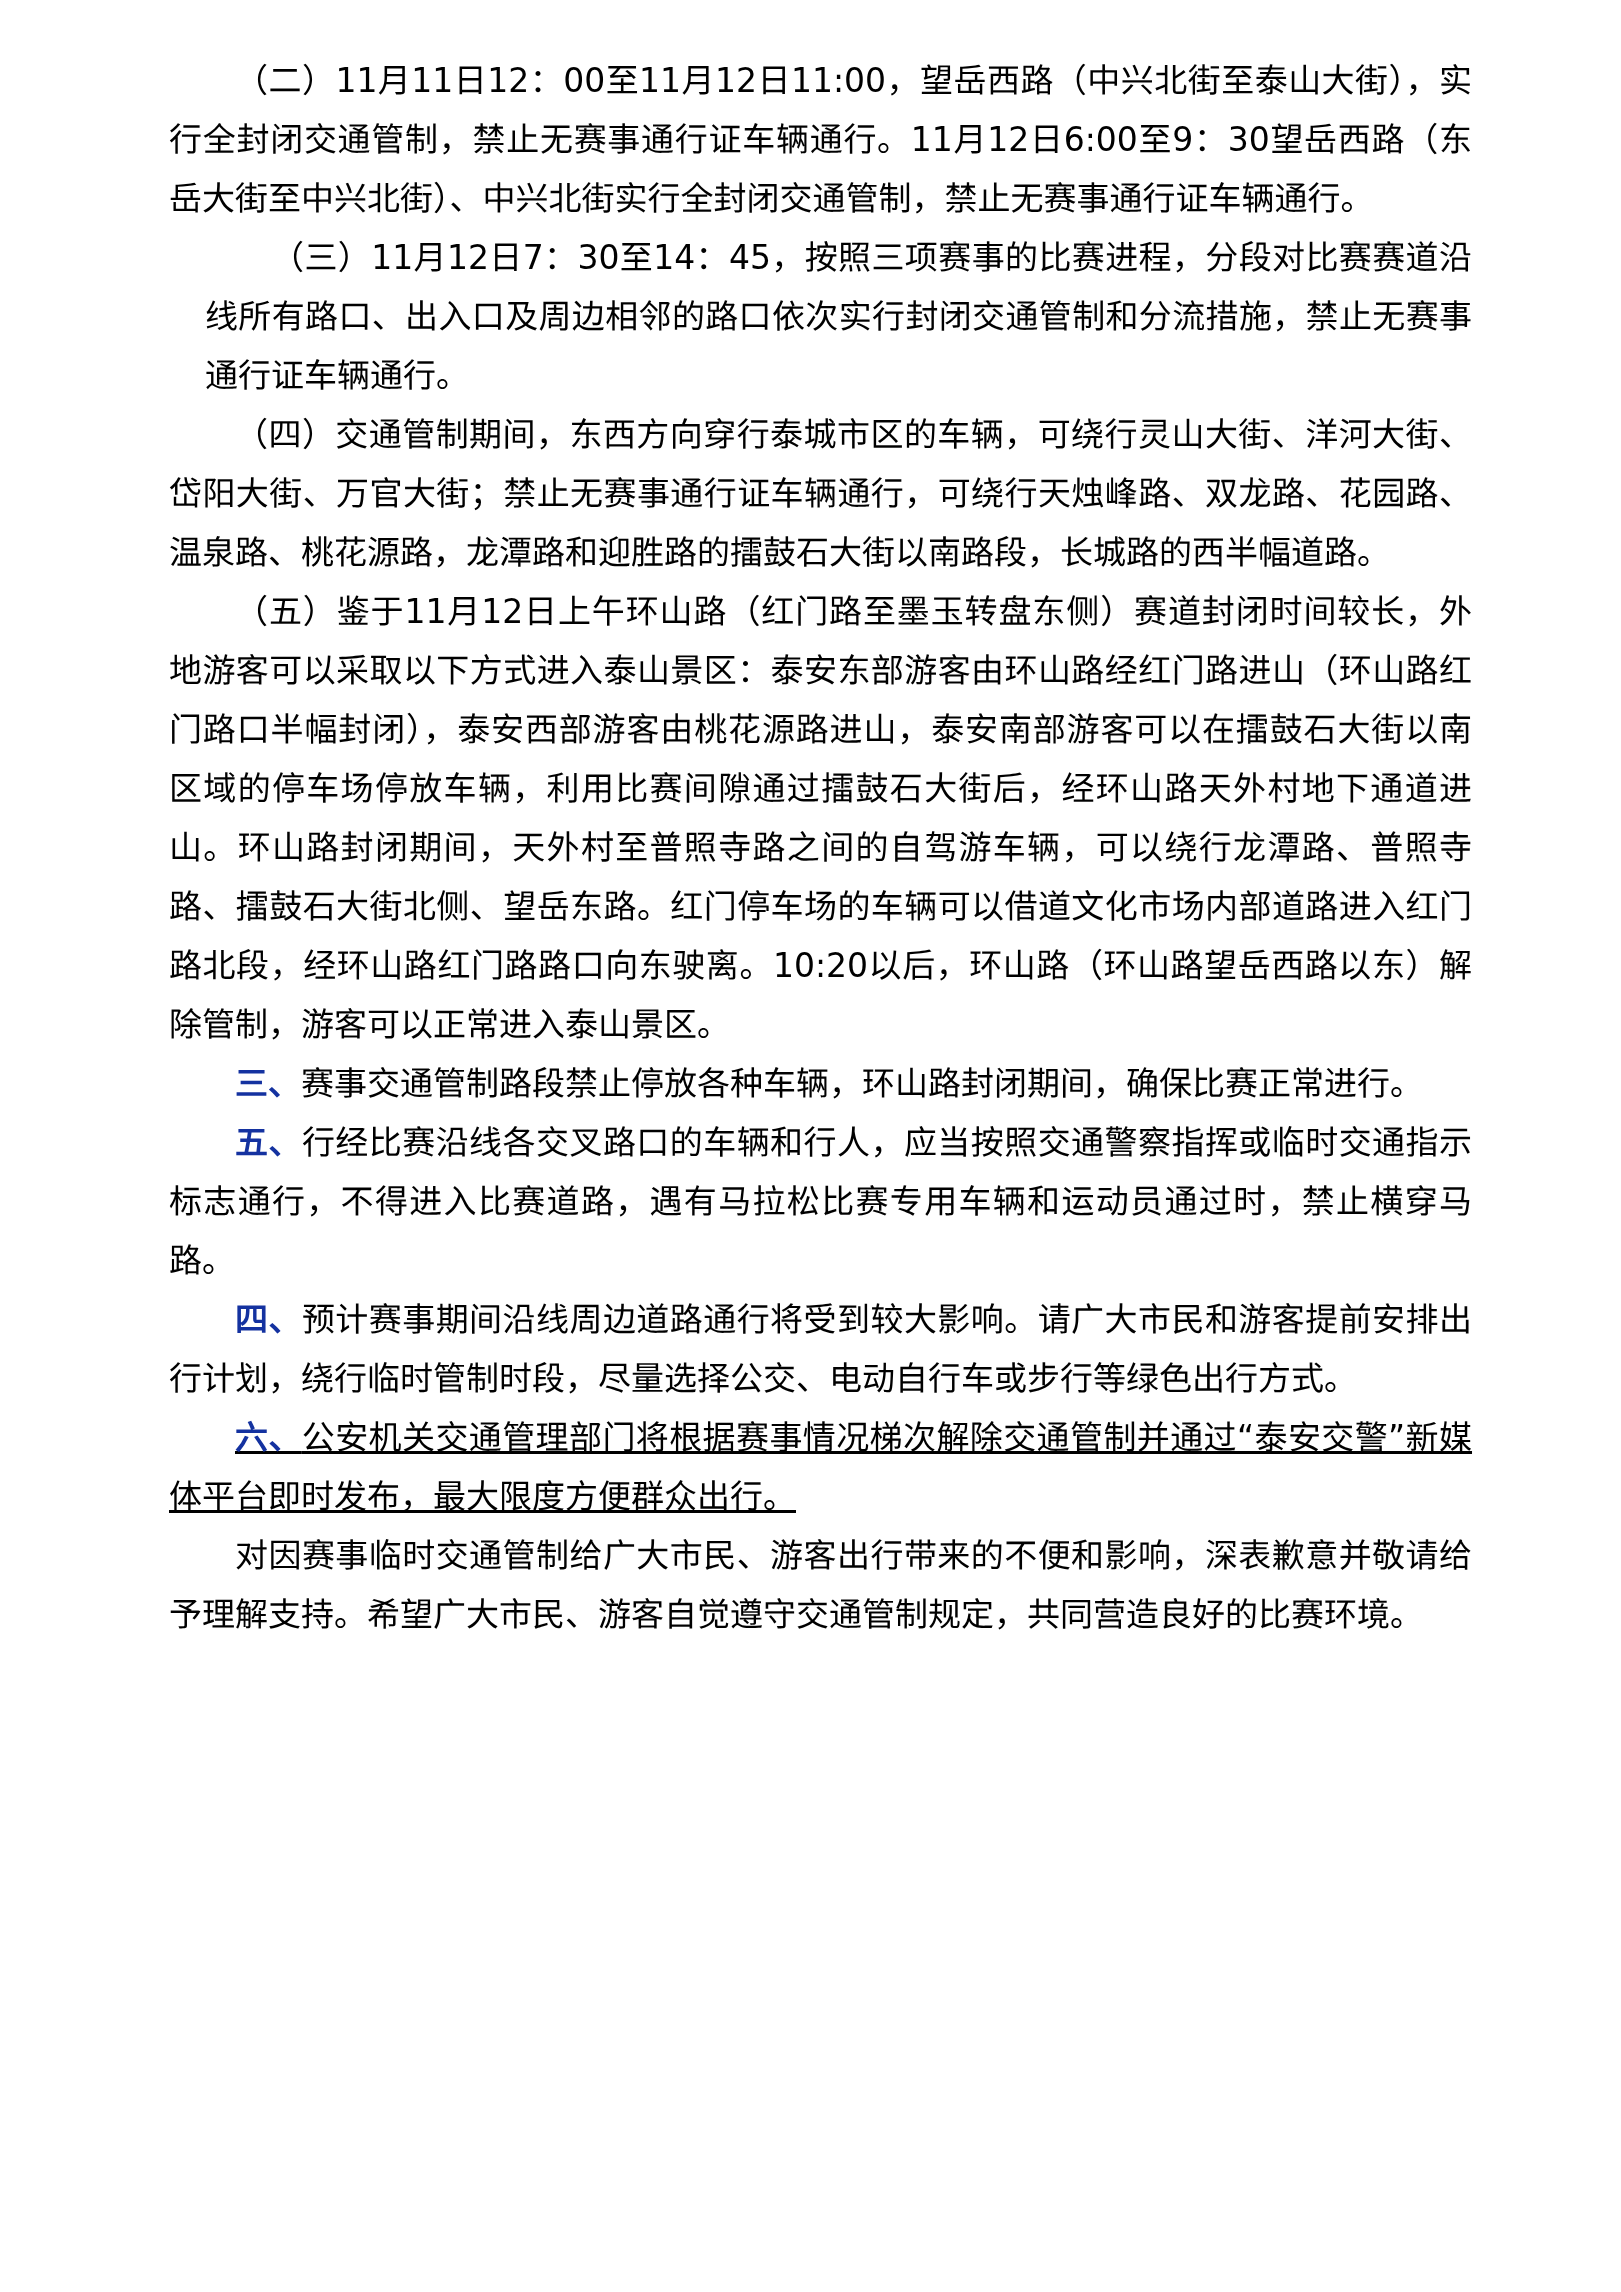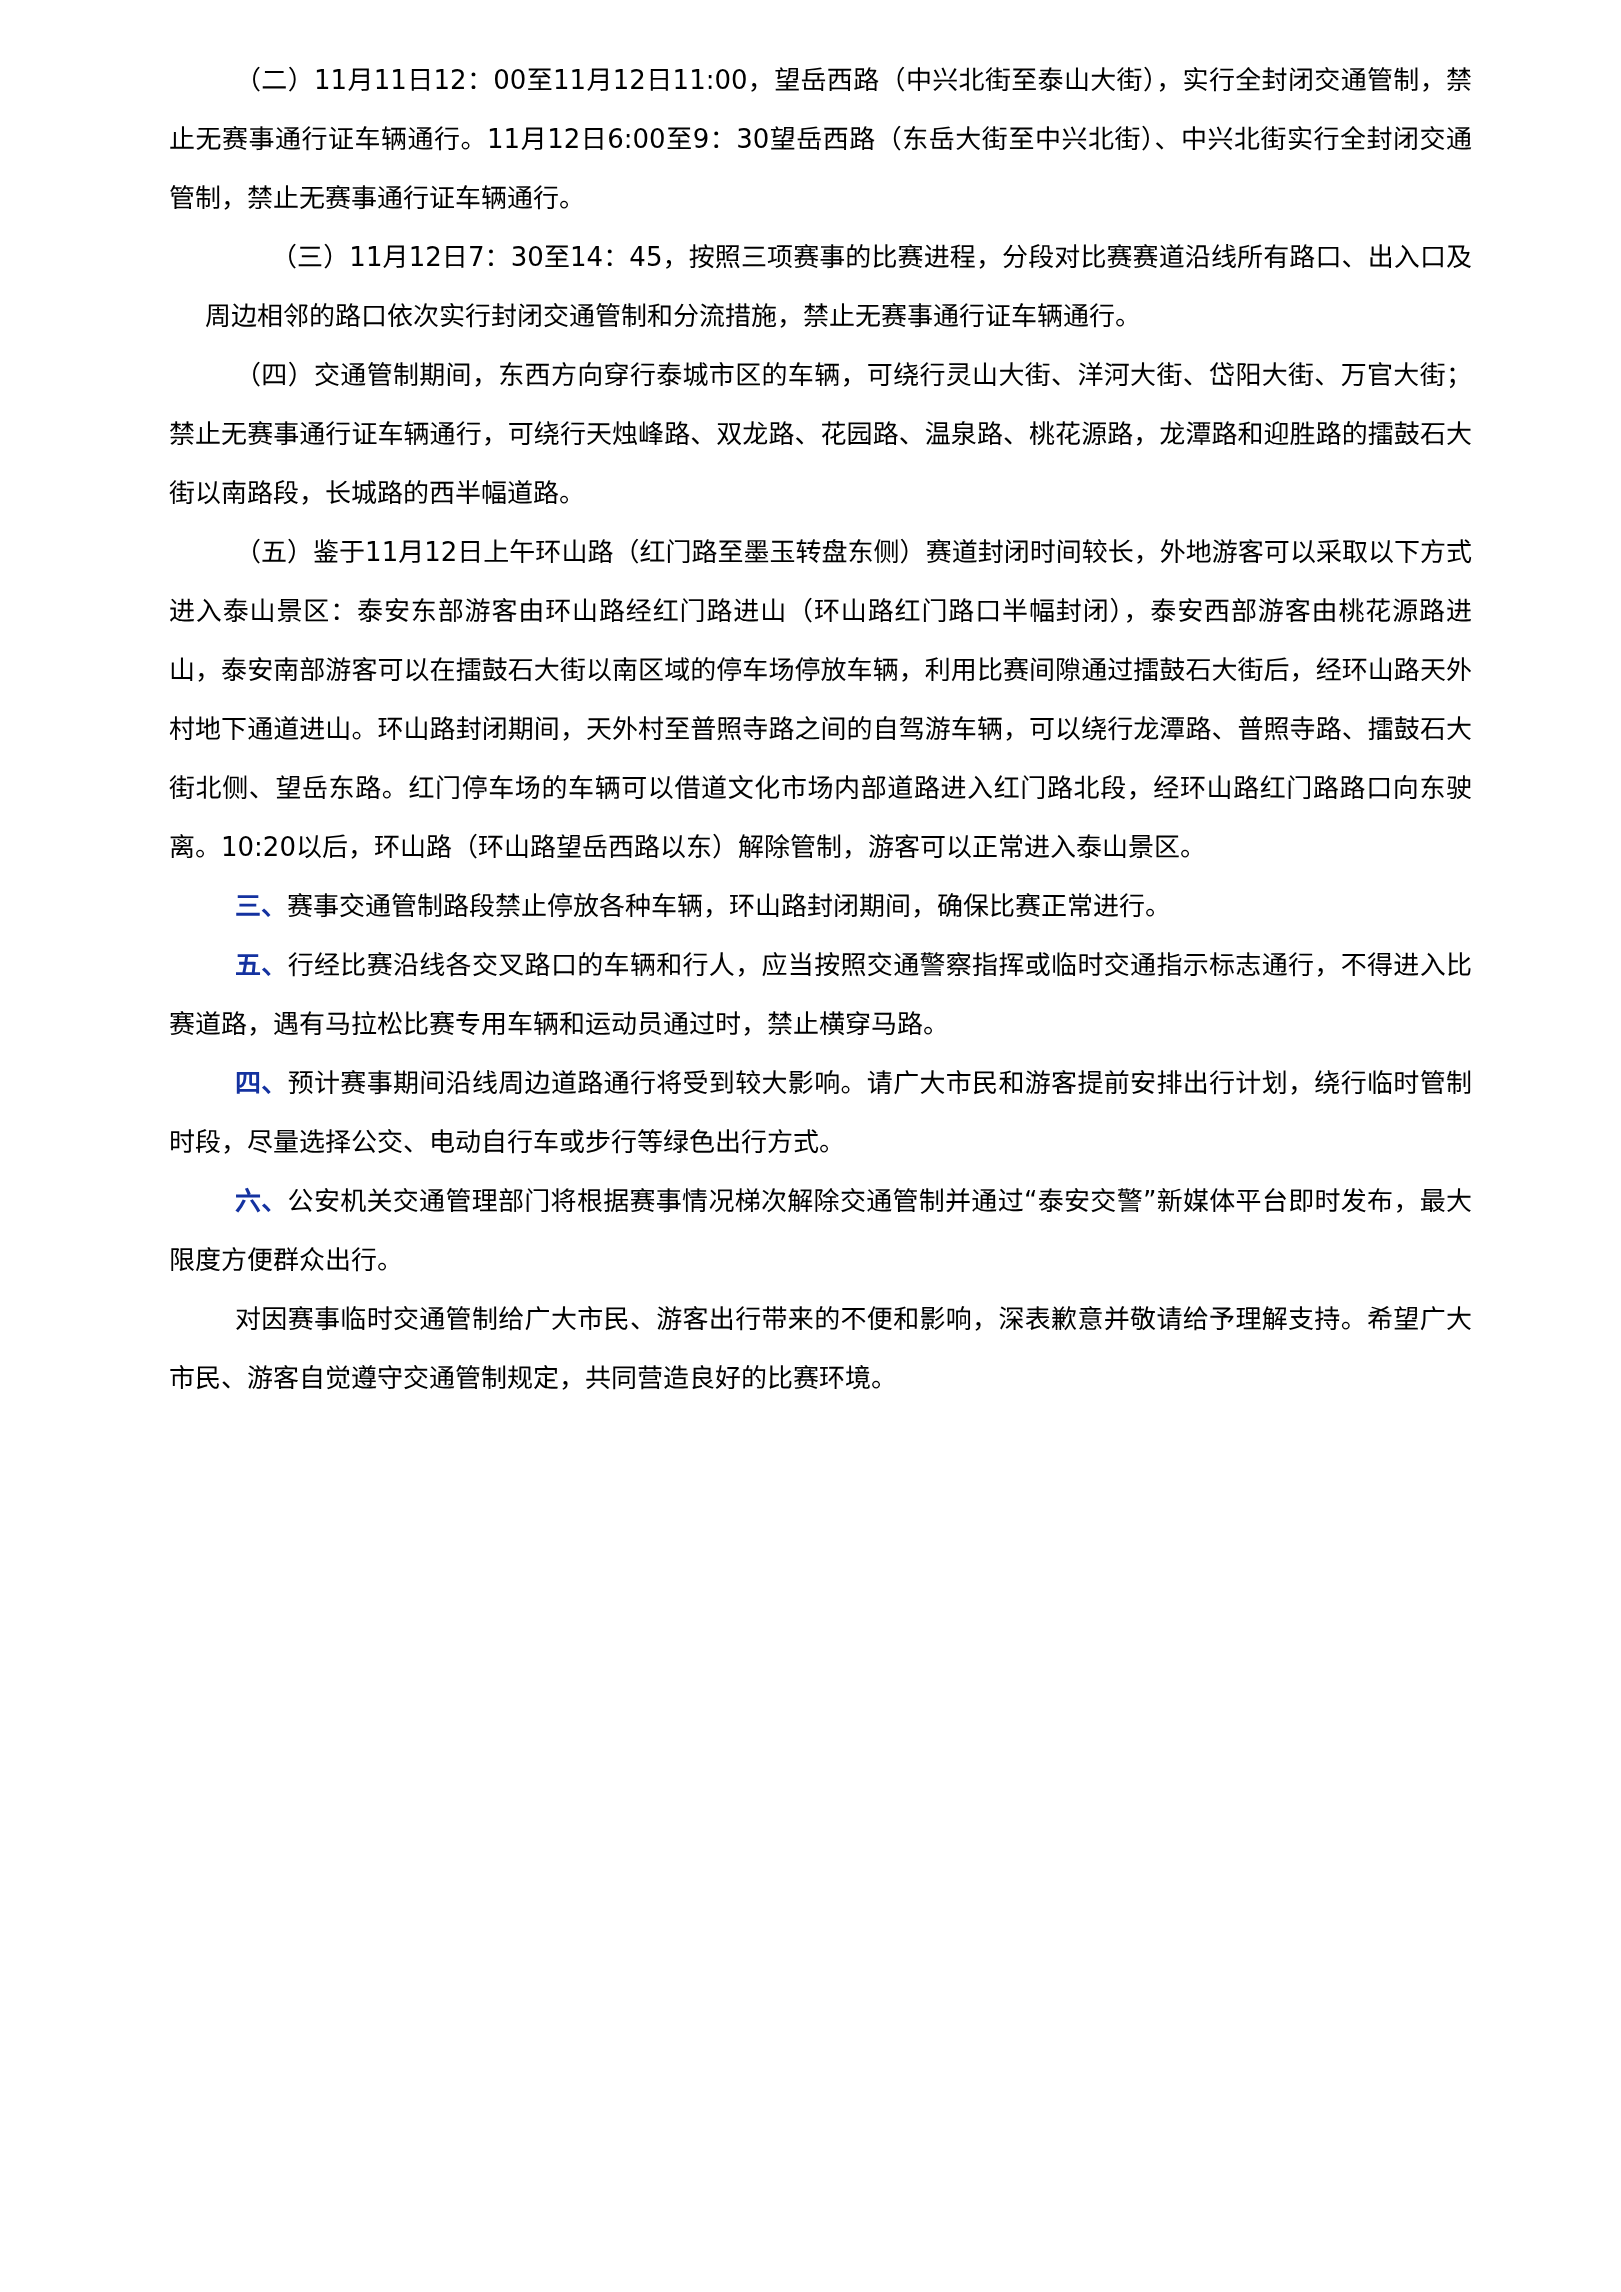--- a/index.html
+++ b/index.html
@@ -22,21 +22,21 @@
     background: #ffffff;
     box-sizing: border-box;
     padding: 51px 149px 39px 169px;
   }
   .doc-body {
     width: 100%;
   }
   p.para {
     margin: 0 0 0 0;
     padding: 0;
-    font-size: 26px;
+    font-size: 33px;
     line-height: 59px;
     text-align: justify;
     text-justify: inter-ideograph;
     text-indent: 66px;
     letter-spacing: 0px;
     word-break: break-all;
     color: #000000;
     font-weight: 400;
   }
   p.para + p.para {
@@ -47,21 +47,21 @@
     font-weight: 700;
   }
   
   .para.p-2   { margin-top: 0px; }
   .para.p-3   { margin-top: 2px; margin-left: 36px; }
   .para.p-4   { margin-top: 2px; }
   .para.p-5   { margin-top: 2px; }
   .para.h-3   { margin-top: 5.9px; }
   .para.h-4   { margin-top: 3.9px; }
   .para.h-5   { margin-top: 3.9px; }
-  .para.h-6   { margin-top: 3.9px; }
+  .para.h-6   { margin-top: 3.9px; text-decoration: underline; }
   .para.p-end { margin-top: 3.9px; }
 </style>
 </head>
 <body>
 
 <div class="page">
   <div class="doc-body">
 
     <p class="para p-2">（二）11月11日12：00至11月12日11:00，望岳西路（中兴北街至泰山大街），实行全封闭交通管制，禁止无赛事通行证车辆通行。11月12日6:00至9：30望岳西路（东岳大街至中兴北街）、中兴北街实行全封闭交通管制，禁止无赛事通行证车辆通行。</p>
 

